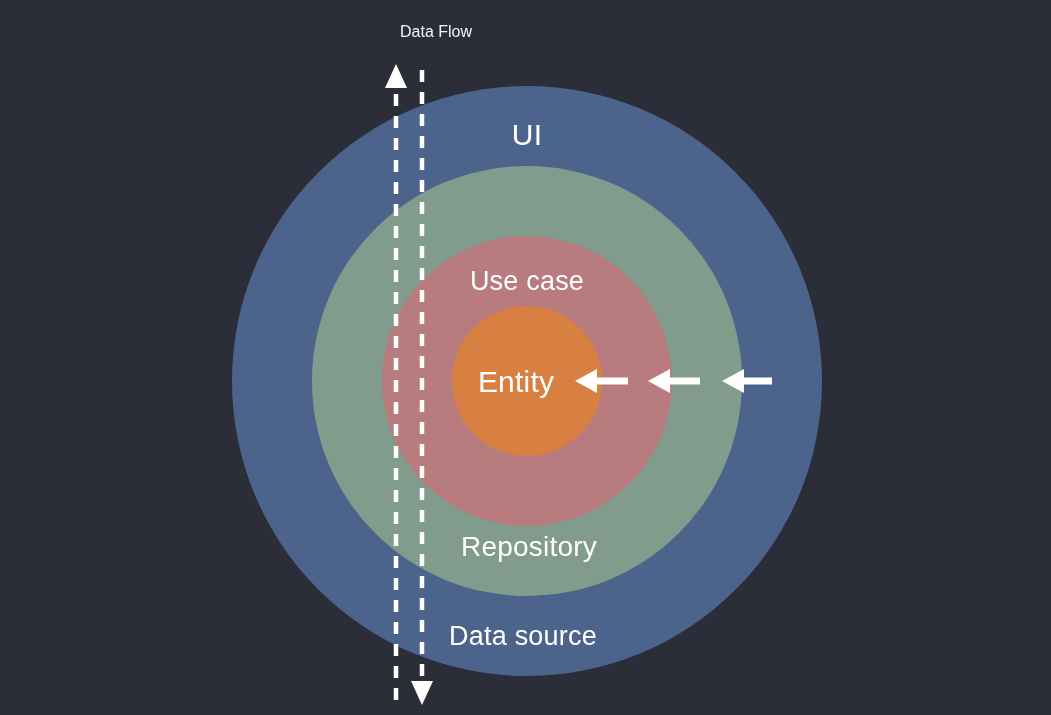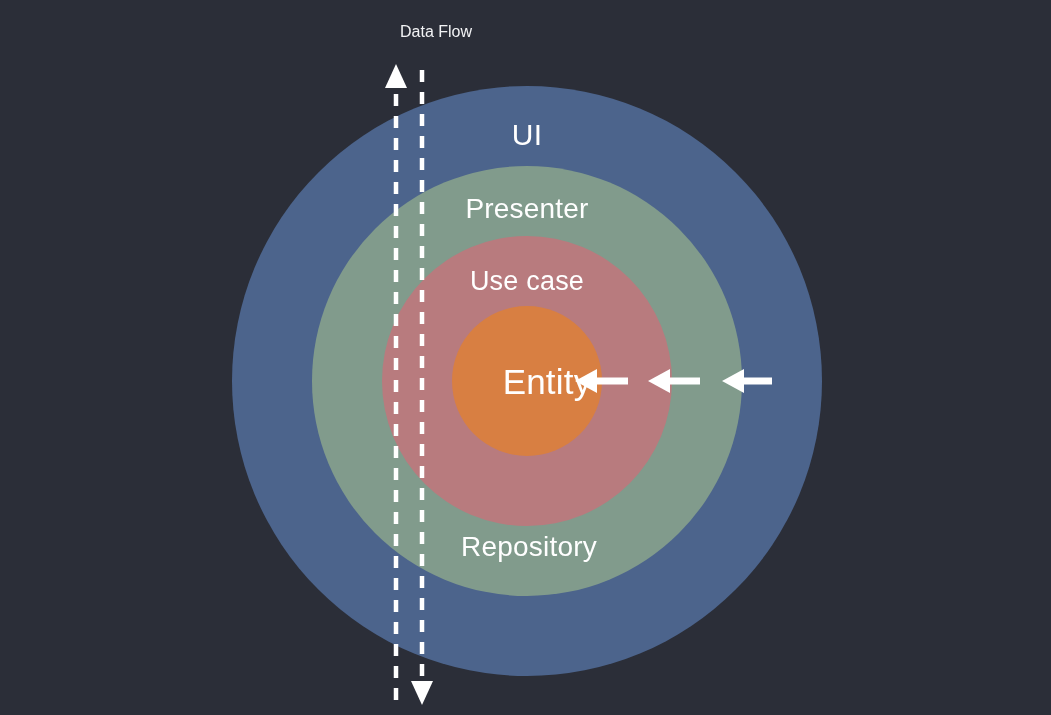--- a/index.html
+++ b/index.html
@@ -29,21 +29,21 @@
     position: absolute;
     color: #ffffff;
     white-space: nowrap;
     transform: translate(-50%, -50%);
     text-align: center;
     letter-spacing: 0.2px;
   }
   .lbl-ui       { left: 527px; top: 135px; font-size: 30px; }
   .lbl-pres     { left: 527px; top: 209px; font-size: 28px; }
   .lbl-uc       { left: 527px; top: 281px; font-size: 27px; }
-  .lbl-entity   { left: 547px; top: 382px; font-size: 35px; }
+  .lbl-entity   { left: 516px; top: 382px; font-size: 30px; }
   .lbl-repo     { left: 529px; top: 547px; font-size: 28px; }
   .lbl-ds       { left: 523px; top: 636px; font-size: 27px; }
 
   .dataflow-label {
     position: absolute;
     left: 404px;
     top: 32px;
     transform: translate(-50%, -50%);
     color: #f2f3f5;
     font-size: 16px;
@@ -96,25 +96,25 @@
     <g>
       <line x1="772" y1="381" x2="739" y2="381" stroke="#ffffff" stroke-width="7"></line>
       <polygon points="722,381 744,369 744,393" fill="#ffffff"></polygon>
     </g>
   </svg>
 
   <div class="dataflow-label">Data Flow</div>
 
   <div class="ring-label lbl-ui">UI</div>
 
-  <div class="ring-label lbl-pres">Presenter</div>
 
   <div class="ring-label lbl-uc">Use case</div>
 
   <div class="ring-label lbl-entity">Entity</div>
 
   <div class="ring-label lbl-repo">Repository</div>
 
+  <div class="ring-label lbl-ds">Data source</div>
 
   <div class="dep-label">
   </div>
 
 </div>
 
 </body></html>

